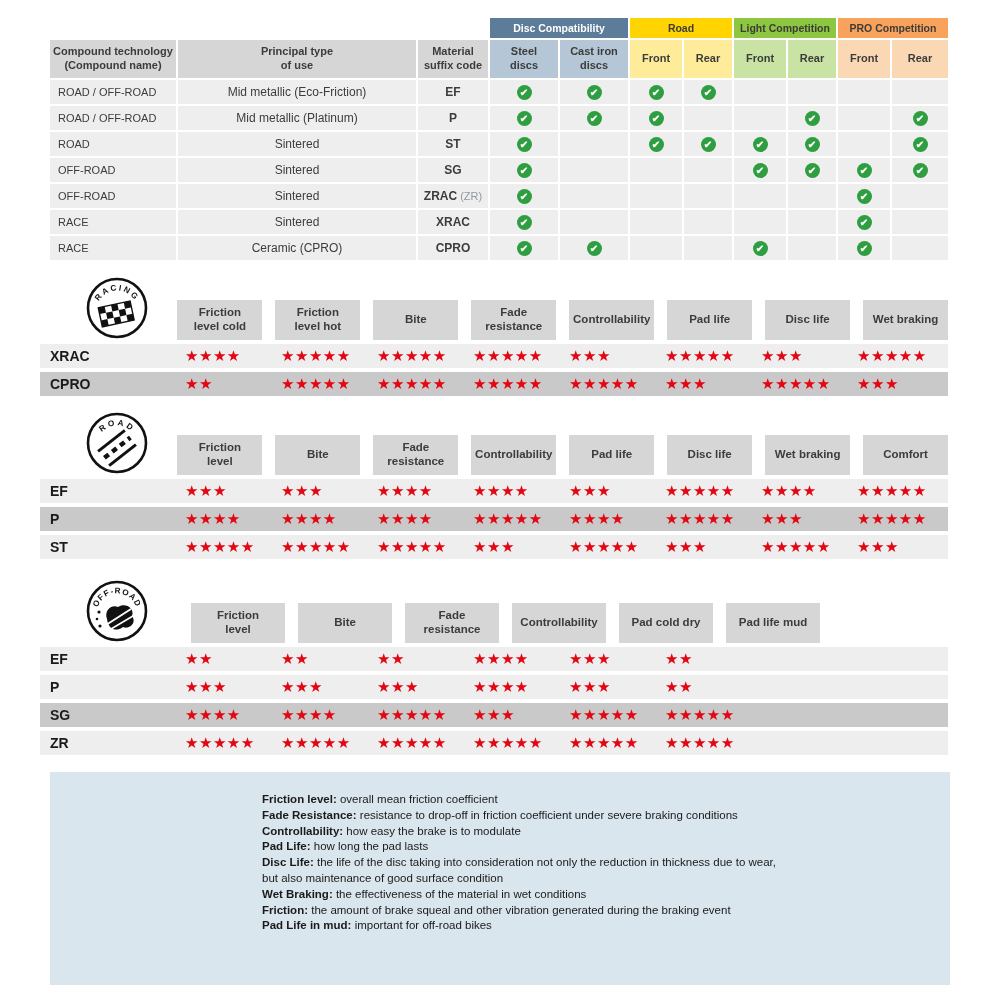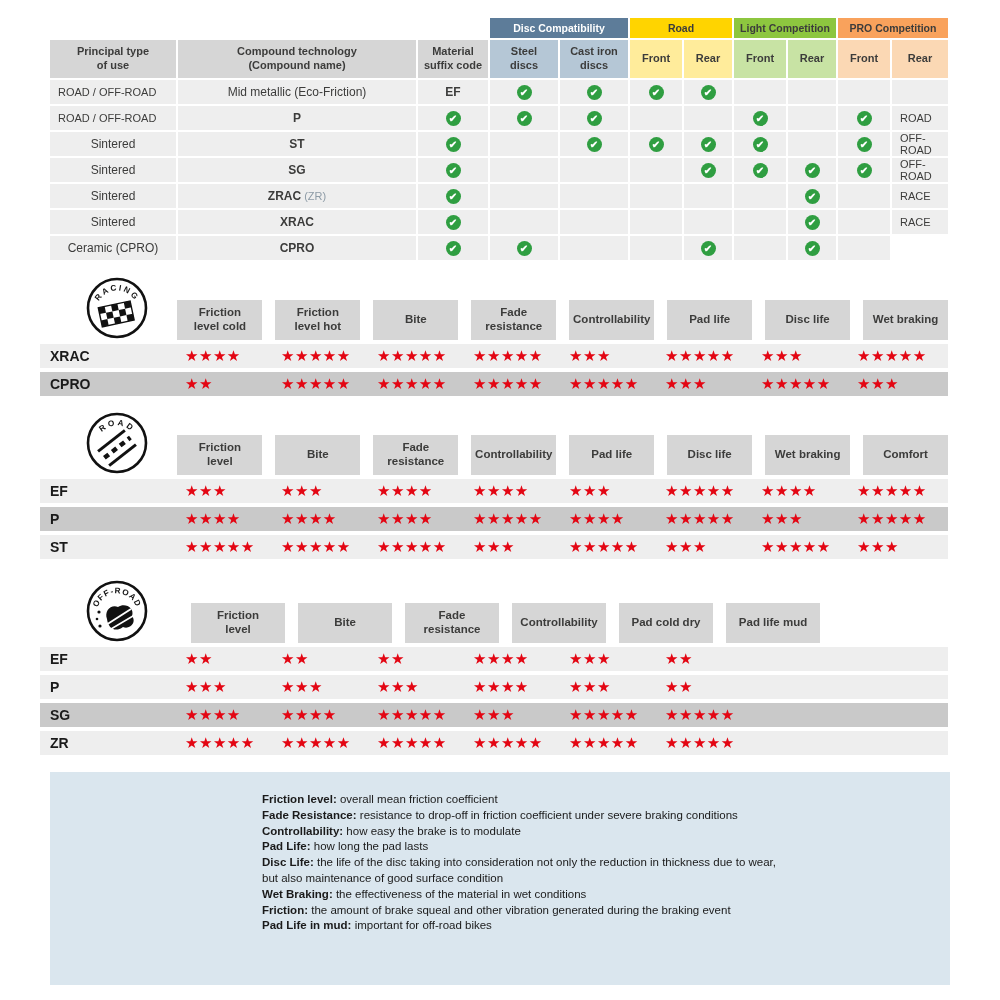--- a/index.html
+++ b/index.html
@@ -65,22 +65,22 @@
 </head>
 <body>
 
 <div class="page">
   <div id="compat">
       <div class="cg none" style="grid-column: span 3;"></div>
       <div class="cg disc" style="grid-column: span 2;">Disc Compatibility</div>
       <div class="cg road" style="grid-column: span 2;">Road</div>
       <div class="cg light" style="grid-column: span 2;">Light Competition</div>
       <div class="cg pro" style="grid-column: span 2;">PRO Competition</div>
+      <div class="ch s-gray">Compound technology<br>(Compound name)</div>
       <div class="ch s-gray">Principal type<br>of use</div>
-      <div class="ch s-gray">Compound technology<br>(Compound name)</div>
       <div class="ch s-gray">Material<br>suffix code</div>
       <div class="ch s-disc">Steel<br>discs</div>
       <div class="ch s-disc">Cast iron<br>discs</div>
       <div class="ch s-road">Front</div>
       <div class="ch s-road">Rear</div>
       <div class="ch s-light">Front</div>
       <div class="ch s-light">Rear</div>
       <div class="ch s-pro">Front</div>
       <div class="ch s-pro">Rear</div>
       <div class="cd use">ROAD / OFF-ROAD</div>
@@ -96,20 +96,21 @@
         <div class="check">✔</div>
       </div>
       <div class="cd chk">
         <div class="check">✔</div>
       </div>
       <div class="cd chk"></div>
       <div class="cd chk"></div>
       <div class="cd chk"></div>
       <div class="cd chk"></div>
       <div class="cd use">ROAD / OFF-ROAD</div>
+      <div class="cd tech">Mid metallic (Platinum)</div>
       <div class="cd code">P</div>
       <div class="cd chk">
         <div class="check">✔</div>
       </div>
       <div class="cd chk">
         <div class="check">✔</div>
       </div>
       <div class="cd chk">
         <div class="check">✔</div>
       </div>

